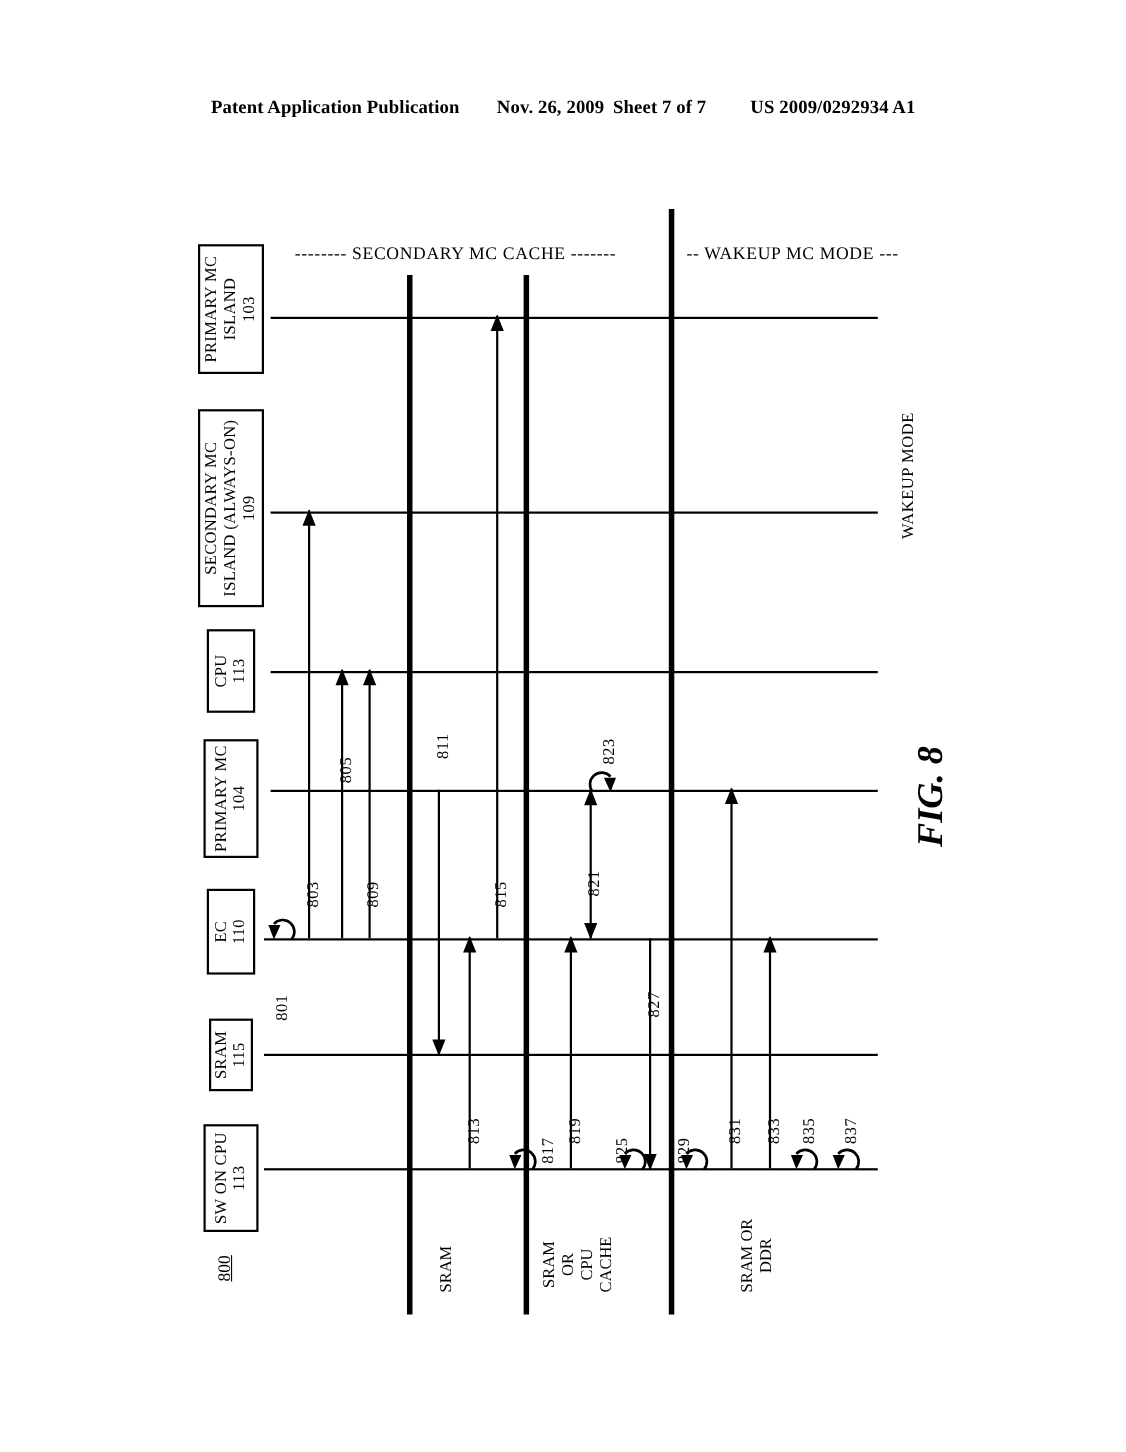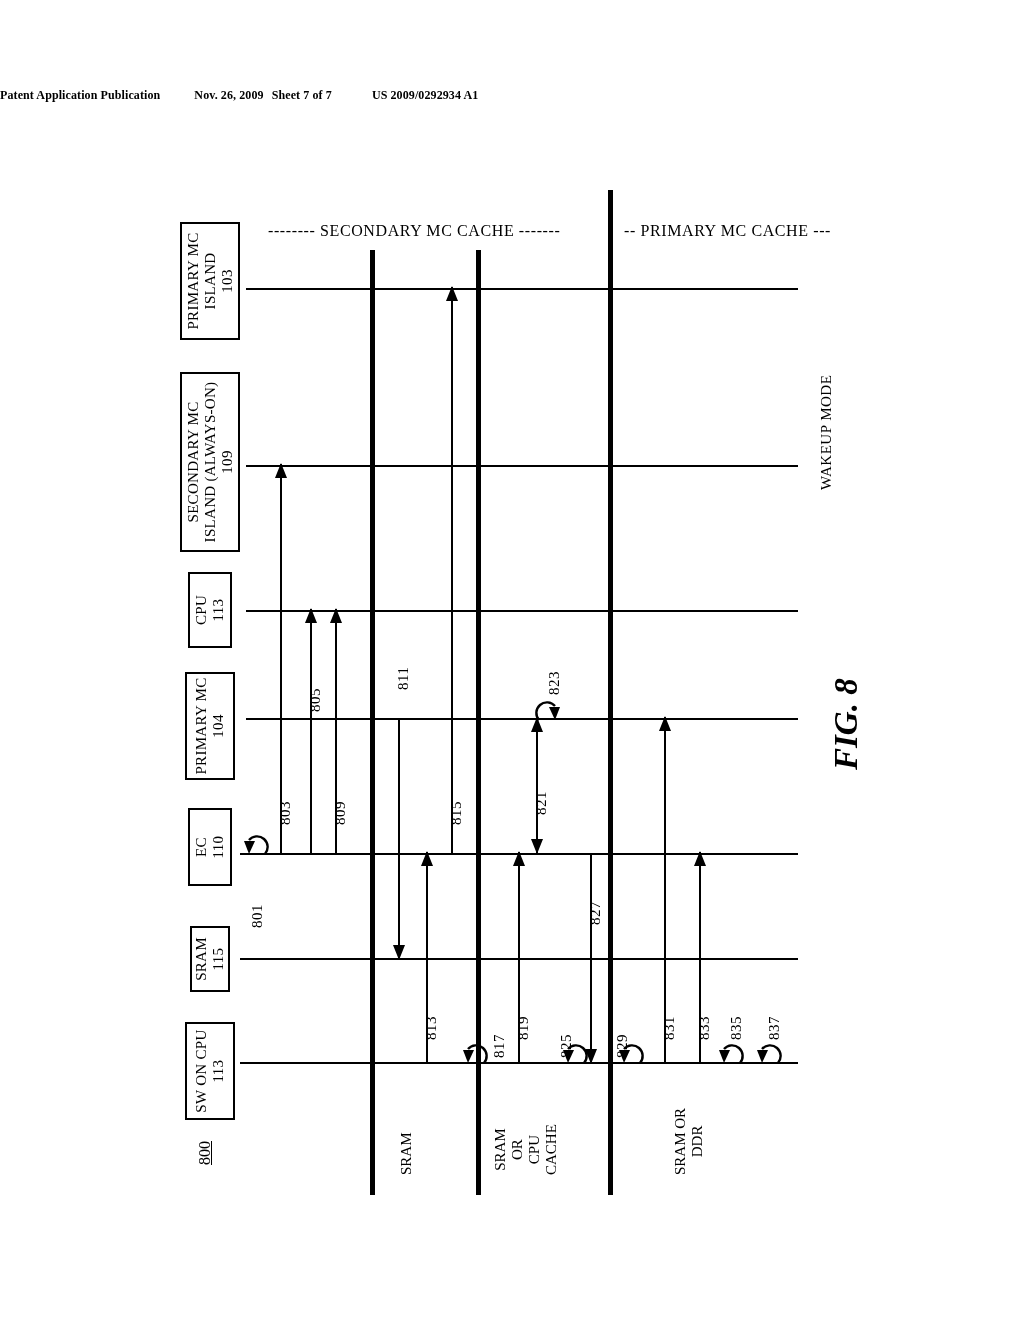--- a/index.html
+++ b/index.html
@@ -10,24 +10,24 @@
     font-family:"Liberation Serif", serif;
     color:#000;
     position:relative;
     overflow:hidden;
   }
   .page{position:absolute;left:0;top:0;width:1024px;height:1320px;}
 
   
   .hdr{
     position:absolute;top:88px;left:0;width:1024px;
-    text-align:left;
+    text-align:center;
     font-family:"Liberation Serif", serif;
     font-weight:bold;
-    font-size:12px;
+    font-size:17px;
     letter-spacing:0.1px;
     white-space:nowrap;
   }
   .hdr span{display:inline-block;vertical-align:top;}
   .hdr .h1{margin-right:34px;}
   .hdr .h2{margin-right:8px;}
   .hdr .h3{margin-right:40px;}
 
   
   .canvas{position:absolute;left:0;top:0;width:1024px;height:1320px;}
@@ -147,21 +147,21 @@
 
 <div class="page">
 
   <div class="hdr">
     <span class="h1">Patent Application Publication</span><span class="h2">Nov. 26, 2009</span><span class="h3">Sheet 7 of 7</span><span class="h4">US 2009/0292934 A1</span>
   </div>
 
   <div class="canvas">
 
     <div class="modetxt" style="left:268px;top:222px;">-------- SECONDARY MC CACHE -------</div>
-    <div class="modetxt" style="left:624px;top:222px;">-- PRIMARY MC  CACHE  ---</div>
+    <div class="modetxt" style="left:624px;top:222px;">-- WAKEUP MC  MODE  ---</div>
     <div class="wake" style="left:818px;top:490px;">WAKEUP MODE</div>
 
     <div class="pbox" style="left:180px;top:222px;width:60px;height:118px;">
       <div class="plabel">
         PRIMARY MC<br>ISLAND<br>103
       </div>
     </div>
 
     <div class="pbox" style="left:180px;top:372px;width:60px;height:180px;">
       <div class="plabel">

